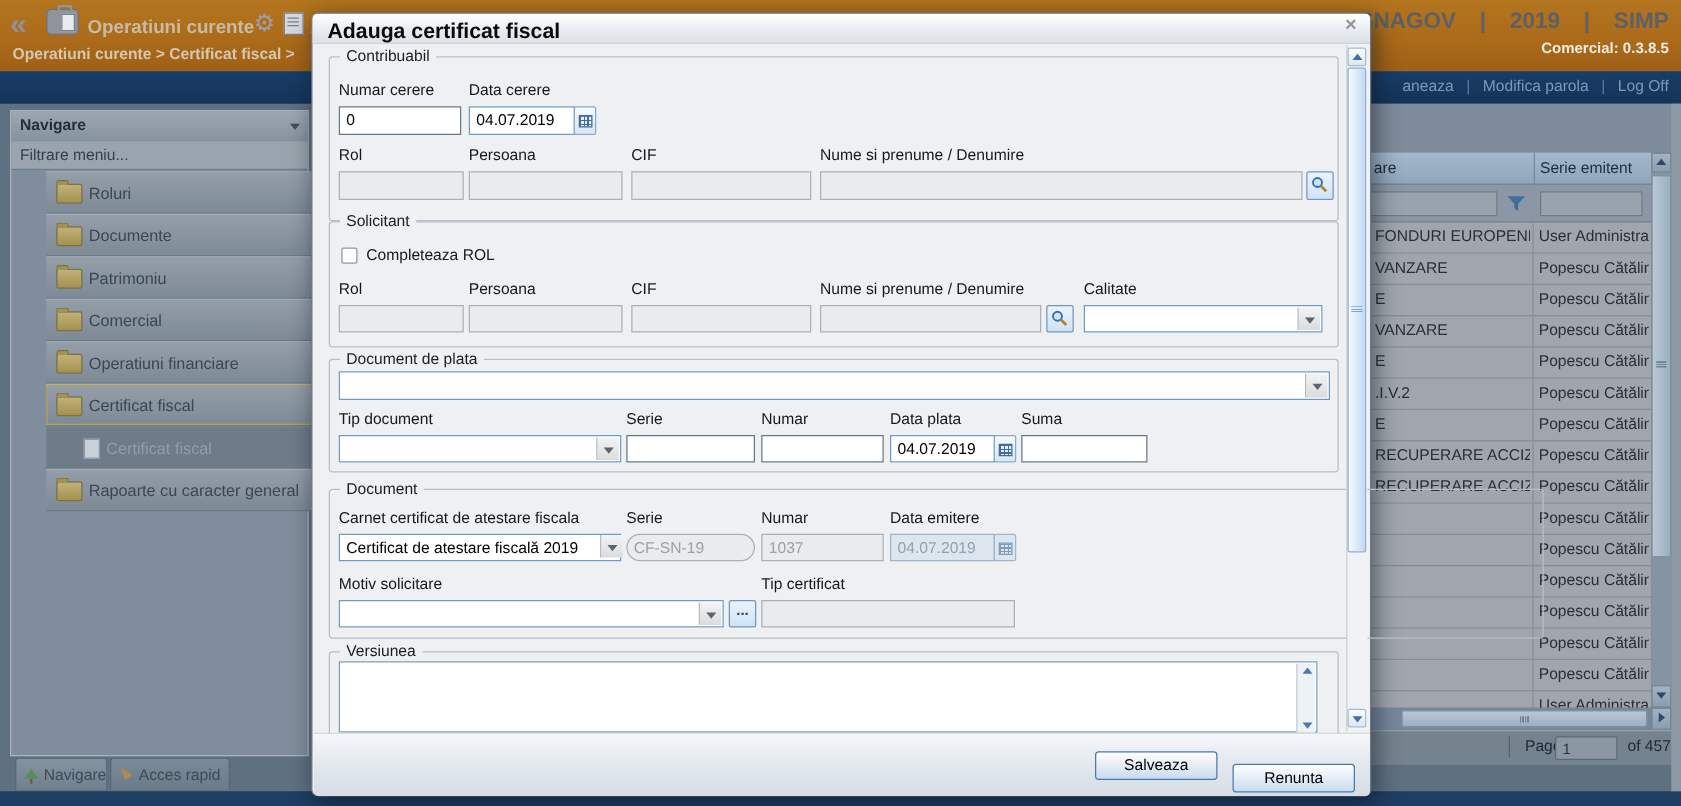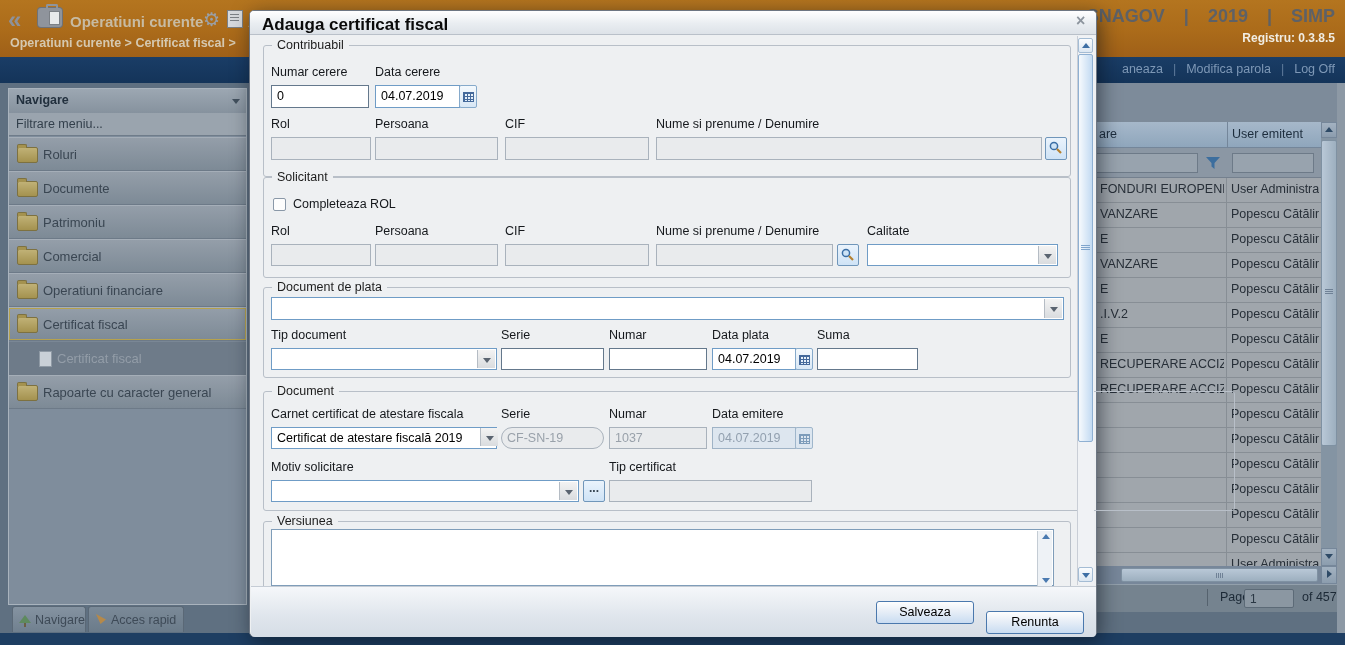--- a/index.html
+++ b/index.html
@@ -25,21 +25,21 @@
   .nav-links{right:10px;top:62px;font-size:12.5px;color:#7e98b6;}
   .nav-links .sep{margin:0 10px;color:#5e7a9a;}
   .bottom-strip{left:0;top:633px;width:1345px;height:12px;background:#1e3e62;}
   
   .side-panel{left:8px;top:88px;width:239px;height:517px;background:#7f8d9c;border:1px solid #a9b3bd;box-sizing:border-box;}
   .side-head{left:9px;top:89px;width:237px;height:24px;background:linear-gradient(180deg,#9ca7b2,#86929e);border-bottom:1px solid #6e7b89;}
   .side-head-label{left:16px;top:93px;font-size:12.5px;font-weight:bold;color:#22303e;}
   .side-head-arr{left:232px;top:99px;width:0;height:0;border-left:4px solid transparent;border-right:4px solid transparent;border-top:5px solid #42505e;}
   .side-filter{left:9px;top:113px;width:237px;height:23px;background:#9aa4ae;border-bottom:1px solid #6f7c8a;box-sizing:border-box;}
   .side-filter-text{left:16px;top:117px;font-size:12.5px;color:#323f4b;}
-  .side-menu{left:9px;top:137px;width:237px;}
+  .side-menu{left:9px;top:137px;width:237px;padding-left:28px;}
   .side-item{position:relative;width:237px;height:34px;background:linear-gradient(180deg,#949ea9,#7d8a96);border-top:1px solid #a5aeb8;border-bottom:1px solid #6d7a88;box-sizing:border-box;}
   .side-item.sel{box-shadow:inset 0 0 0 1px #b6a24d;}
   .side-item.child{background:#6e7b89;border-top:1px solid #7a8795;}
   .side-label{position:absolute;left:34px;top:9px;font-size:13px;color:#3a4652;white-space:nowrap;}
   .side-item.child .side-label{left:48px;color:#939da8;}
   .folder-ic{position:absolute;left:8px;top:9px;width:19px;height:14px;background:linear-gradient(180deg,#c0b176,#a4924f);border:1px solid #7d7140;border-radius:2px;}
   .folder-ic:before{content:"";position:absolute;left:-1px;top:-4px;width:8px;height:3px;background:#a4924f;border:1px solid #7d7140;border-bottom:none;border-radius:2px 2px 0 0;}
   .doc-ic{position:absolute;left:30px;top:9px;width:11px;height:14px;background:#c9d0d7;border:1px solid #8f9aa5;}
   .side-tabs{left:8px;top:606px;height:28px;}
   .side-tab{position:absolute;top:0;height:26px;border:1px solid #5a6876;border-bottom:none;border-radius:3px 3px 0 0;box-sizing:border-box;}
@@ -124,21 +124,21 @@
 
   <div class="abs topbar">
     <span class="abs chevrons">«</span>
     <span class="abs case-ic"></span>
     <span class="abs menu-title">Operatiuni curente</span>
     <span class="abs gear">⚙</span>
     <span class="abs list-ic"></span>
     <span class="abs menu-more">Ac</span>
     <span class="abs breadcrumb">Operatiuni curente &gt; Certificat fiscal &gt;</span>
     <span class="abs org-title">SNAGOV | 2019 | SIMP</span>
-    <span class="abs version">Registru: 0.3.8.5</span>
+    <span class="abs version">Comercial: 0.3.8.5</span>
   </div>
 
   <div class="abs navbar"></div>
   <div class="abs nav-links">
     <span>aneaza</span><span class="sep">|</span><span>Modifica parola</span><span class="sep">|</span><span>Log Off</span>
   </div>
 
   <div class="abs bottom-strip"></div>
 
   <div class="abs side-panel"></div>
@@ -189,21 +189,21 @@
     </div>
     <div class="side-tab tab2">
       <span class="quick-ic"></span>
       <span class="tab-label" style="left:22px;">Acces rapid</span>
     </div>
   </div>
 
   <div class="abs tbl-top"></div>
   <div class="abs thead">
     <span class="th" style="left:4px;">are</span>
-    <span class="th" style="left:137px;">User emitent</span>
+    <span class="th" style="left:137px;">Serie emitent</span>
   </div>
   <div class="abs th-div"></div>
   <div class="abs tfilter">
     <span class="f-inp" style="left:0px;top:5px;width:103px;"></span>
     <span class="f-inp" style="left:137px;top:5px;width:82px;"></span>
   </div>
   <div class="abs funnel-btn">
     <svg width="22" height="22" viewBox="0 0 22 22">
         <path d="M4 5h14l-5.5 6v6l-3-2.5V11z" fill="#3c6e9e"></path>
       </svg>

